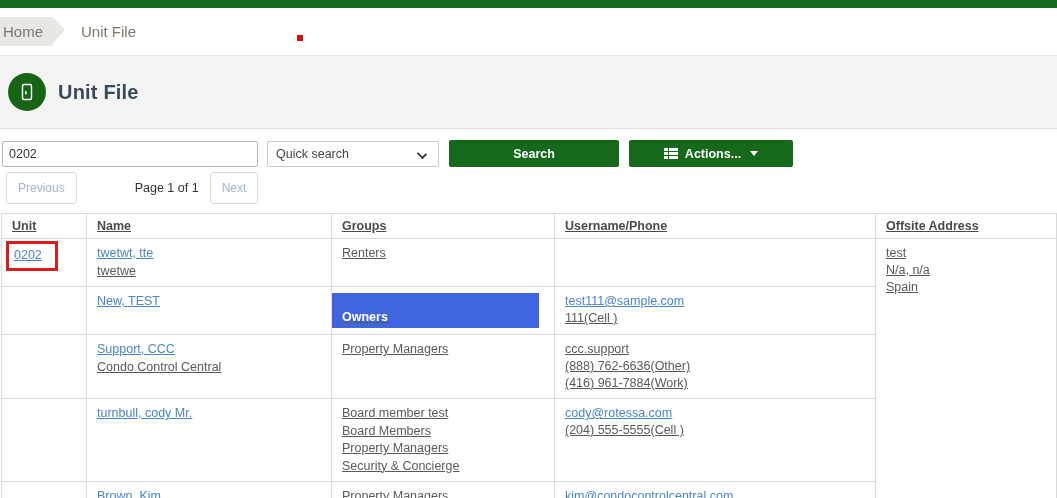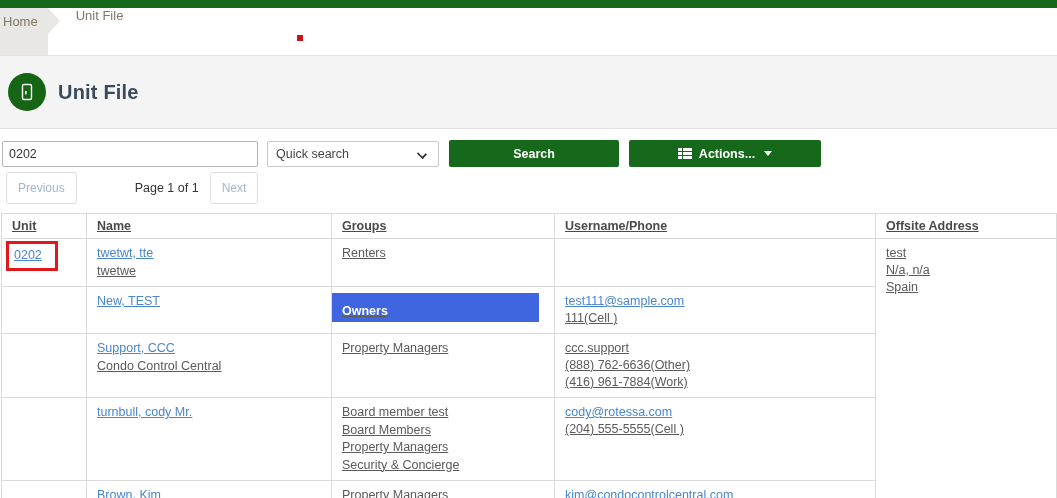--- a/index.html
+++ b/index.html
@@ -10,22 +10,22 @@
     width: 1057px; height: 498px;
     overflow: hidden;
     background: #fff;
   }
   
   .topbar { height: 8px; background: #16691a; }
 
   
   .breadcrumb-bar {
     height: 47px; background: #fff;
-    display: flex; 
-    font-size: 13px; color: #80766a;
+    display: flex; align-items: center;
+    font-size: 15px; color: #80766a;
     position: relative;
   }
   .crumb-home {
     position: relative;
     background: #e9e7e4;
     padding: 6px 10px 6px 4px;
     margin-left: -1px;
     cursor: pointer;
   }
   .crumb-home::after {
@@ -100,21 +100,21 @@
     transform: rotate(45deg) scale(1,0.8);
   }
   .btn-green {
     height: 27px; border: none; border-radius: 2px;
     background: #16691a; color: #fff;
     font-size: 12.5px; font-weight: bold; font-family: inherit;
     cursor: pointer;
     display: inline-flex; align-items: center; justify-content: center;
   }
   .btn-search { margin-left: 10px; width: 170px; }
-  .btn-actions { margin-left: 10px; width: 192px; gap: 7px; }
+  .btn-actions { margin-left: 10px; width: 164px; gap: 7px; }
   .btn-actions .caret-down-white {
     border-left: 4px solid transparent; border-right: 4px solid transparent;
     border-top: 5px solid #fff; margin-left: 2px;
   }
 
   
   .pagination {
     display: flex; align-items: center;
     padding-left: 6px; height: 24px;
   }
@@ -145,21 +145,21 @@
     padding: 5px 10px; height: 24px;
   }
   .unit-table a { color: #4a86c8; text-decoration: underline; cursor: pointer; }
   .line { line-height: 17px; }
   .sub { color: #5a5a5a; line-height: 18px; }
   .group-line { line-height: 17.5px; }
   .contact-line { line-height: 17px; }
   .owners-highlight {
     background: #3f65e0; color: #fff; font-weight: bold;
     margin-left: -10px; width: 207px;
-    padding: 10px 0 3px 10px; line-height: 16px;
+    padding: 16px 0 3px 10px; line-height: 16px;
   }
   .red-annotation {
     display: inline-block;
     border: 3px solid #e01a1a;
     padding: 4px 13px 6px 5px;
     margin: -4px 0 0 -6px;
   }
 </style>
 </head>
 <body>

